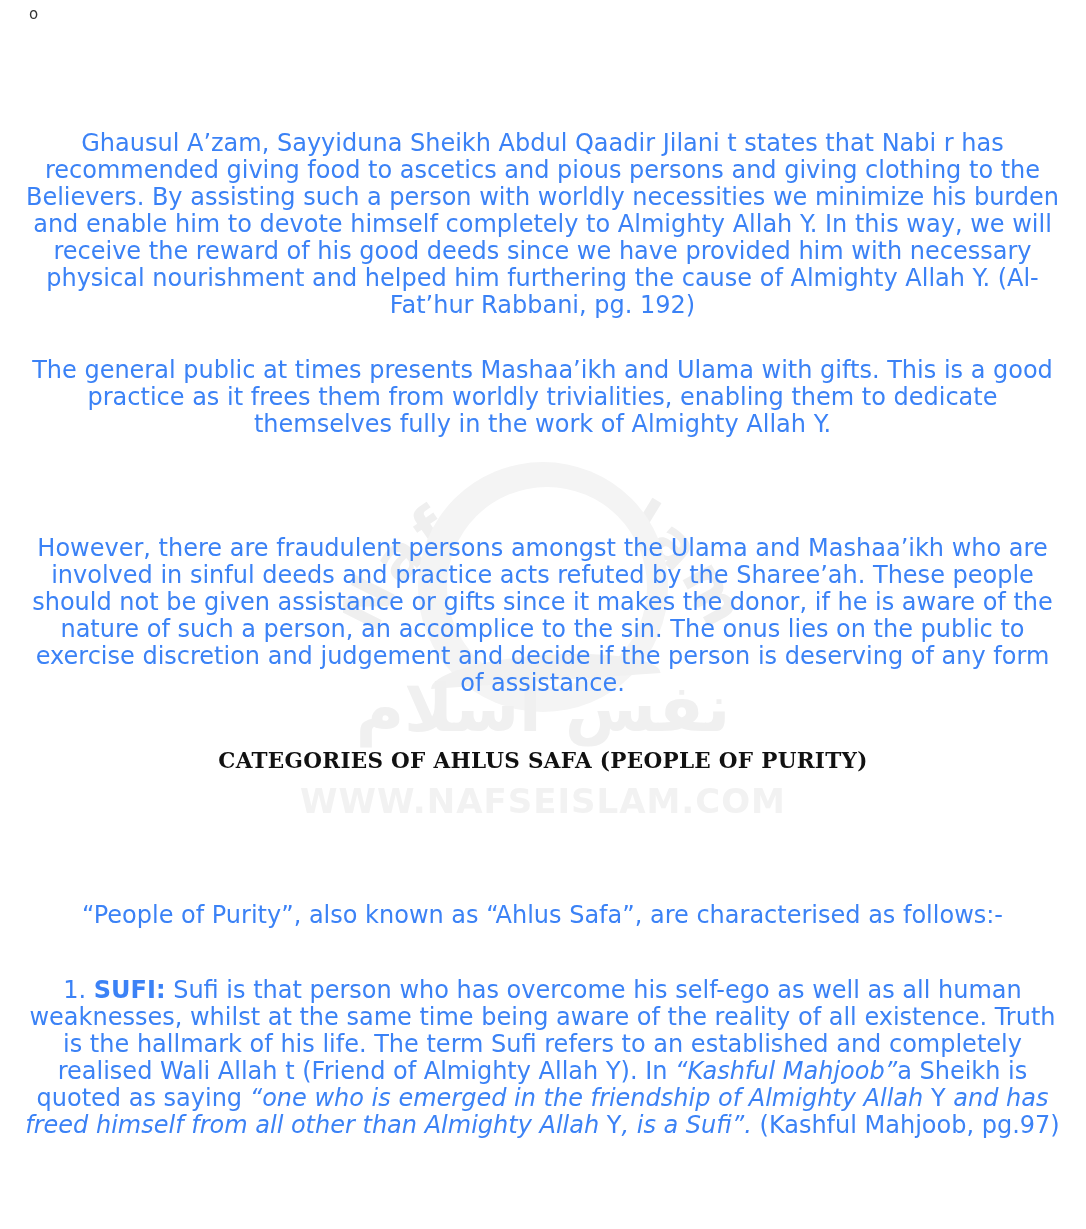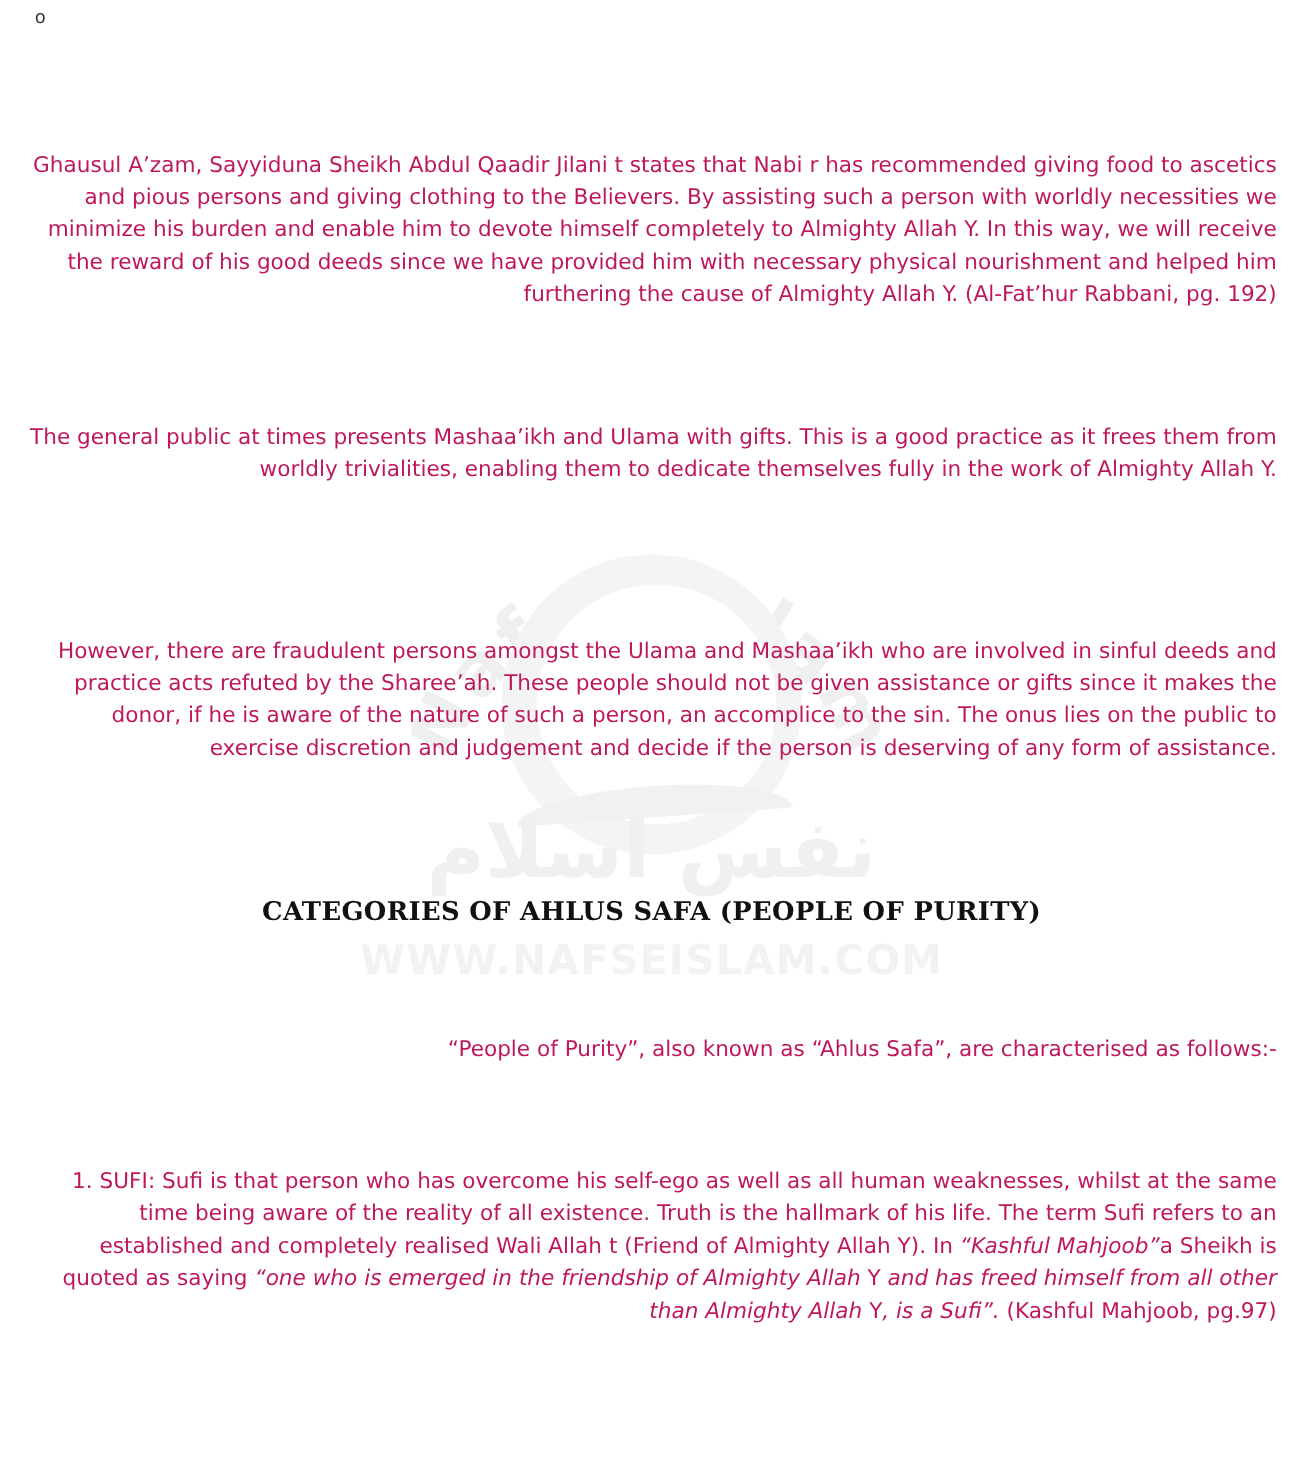--- a/index.html
+++ b/index.html
@@ -109,46 +109,46 @@
     left: 29px;
     top: 7px;
     font-size: 15px;
     line-height: 1;
     color: #333333;
   }
   .para {
     position: absolute;
     left: 21px;
     width: 1043px;
-    font-size: 18px;
+    font-size: 24px;
     line-height: 27px;
-    color: #be185d;
-    text-align: right;
+    color: #3b82f6;
+    text-align: center;
   }
   .p1 { top: 106px; }
   .p2 { top: 333px; }
   .p3 { top: 511px; }
-  .p-intro { top: 843px; }
+  .p-intro { top: 878px; }
   .p-sufi { top: 953px; }
 
   .heading {
     position: absolute;
     left: 0;
     top: 729px;
     width: 1086px;
     text-align: center;
     font-family: "DejaVu Serif", serif;
     font-weight: 700;
     font-size: 21.5px;
     letter-spacing: 0.3px;
     color: #111111;
     line-height: 28px;
   }
 
-  b, .bold { font-weight: 400; }
+  b, .bold { font-weight: 700; }
   i, .ital { }
   .upright { font-style: normal; }
 </style>
 </head>
 <body>
 
 <div class="page">
 
   <div class="watermark">
 

